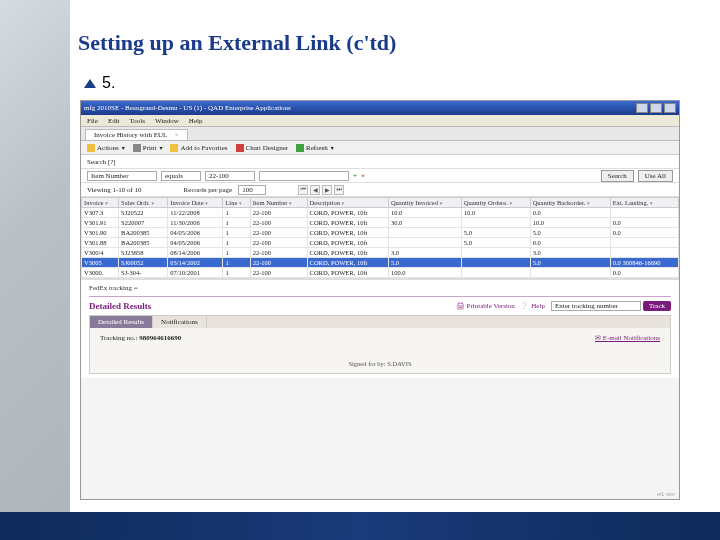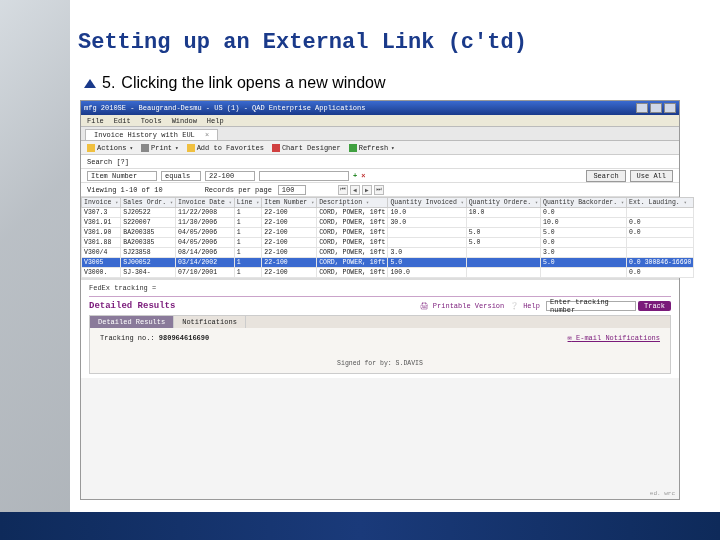--- a/index.html
+++ b/index.html
@@ -1,23 +1,23 @@
 <!DOCTYPE html>
 <html><head>
 <meta charset="utf-8">
 <style>
   * { box-sizing: border-box; margin: 0; padding: 0; }
   body { width: 720px; height: 540px; font-family: Verdana, Arial, sans-serif; background: #fff; position: relative; overflow: hidden; }
   .slide { position: absolute; inset: 0; }
   .bg-left { position: absolute; left: 0; top: 0; width: 70px; height: 540px; background: linear-gradient(135deg, #8a9aa8 0%, #3a4a5a 40%, #1a2a3a 100%); opacity: 0.35; }
   .bg-bottom { position: absolute; left: 0; bottom: 0; width: 720px; height: 28px; background: linear-gradient(90deg, #0e2a5a 0%, #1a3a7a 50%, #0e2a5a 100%); }
-  .title { position: absolute; left: 78px; top: 30px; font-size: 22px; font-weight: bold; color: #1a3a8a; font-family: Liberation Mono, monospace; }
+  .title { position: absolute; left: 78px; top: 30px; font-size: 22px; font-weight: bold; color: #1a3a8a; font-family: Liberation Serif, serif; }
   .bullet-row { position: absolute; left: 84px; top: 74px; display: flex; align-items: center; gap: 6px; font-size: 16px; color: #000; }
   .bullet-arrow { width: 0; height: 0; border-left: 6px solid transparent; border-right: 6px solid transparent; border-bottom: 9px solid #1a3a8a; }
-  .app { position: absolute; left: 80px; top: 100px; width: 600px; height: 400px; background: #f4f4f4; border: 1px solid #999; font-size: 7px; font-family: Liberation Mono, monospace; color: #222; }
+  .app { position: absolute; left: 80px; top: 100px; width: 600px; height: 400px; background: #f4f4f4; border: 1px solid #999; font-size: 7px; font-family: Liberation Serif, serif; color: #222; }
   .titlebar { height: 14px; background: linear-gradient(#3a6ad0, #1a3a8a); display: flex; align-items: center; padding: 0 3px; color: #fff; font-size: 7px; }
   .titlebar .spacer { flex: 1; }
   .winbtn { width: 12px; height: 10px; background: #d0d8e8; margin-left: 2px; display: inline-block; border: 1px solid #888; }
   .menubar { height: 12px; background: #ece9d8; border-bottom: 1px solid #bbb; display: flex; gap: 10px; padding: 0 6px; align-items: center; font-size: 7px; }
   .tabbar { height: 14px; background: #e8e8e8; border-bottom: 1px solid #bbb; display: flex; align-items: end; padding-left: 4px; gap: 2px; }
   .tab { background: #fff; border: 1px solid #bbb; border-bottom: none; padding: 1px 8px; font-size: 7px; }
   .tab .x { margin-left: 6px; color: #888; }
   .toolbar { height: 14px; background: #f0f0f0; border-bottom: 1px solid #ccc; display: flex; align-items: center; gap: 8px; padding: 0 6px; font-size: 7px; }
   .toolbar .tb-item { display: flex; align-items: center; gap: 2px; }
   .tb-icon { width: 8px; height: 8px; display: inline-block; }
@@ -61,21 +61,20 @@
 
 <div class="slide">
   <div class="bg-left"></div>
   <div class="bg-bottom"></div>
 
   <div class="title">Setting up an External Link (c'td)</div>
 
   <div class="bullet-row">
     <span class="bullet-arrow"></span>
     <span>5.</span>
-    <span>Clicking the link opens a new window</span>
   </div>
 
   <div class="app">
     <div class="titlebar">
       <span>mfg 2010SE - Beaugrand-Desmu - US (1) - QAD Enterprise Applications</span>
       <span class="spacer"></span>
       <span class="winbtn"></span>
       <span class="winbtn"></span>
       <span class="winbtn"></span>
     </div>

